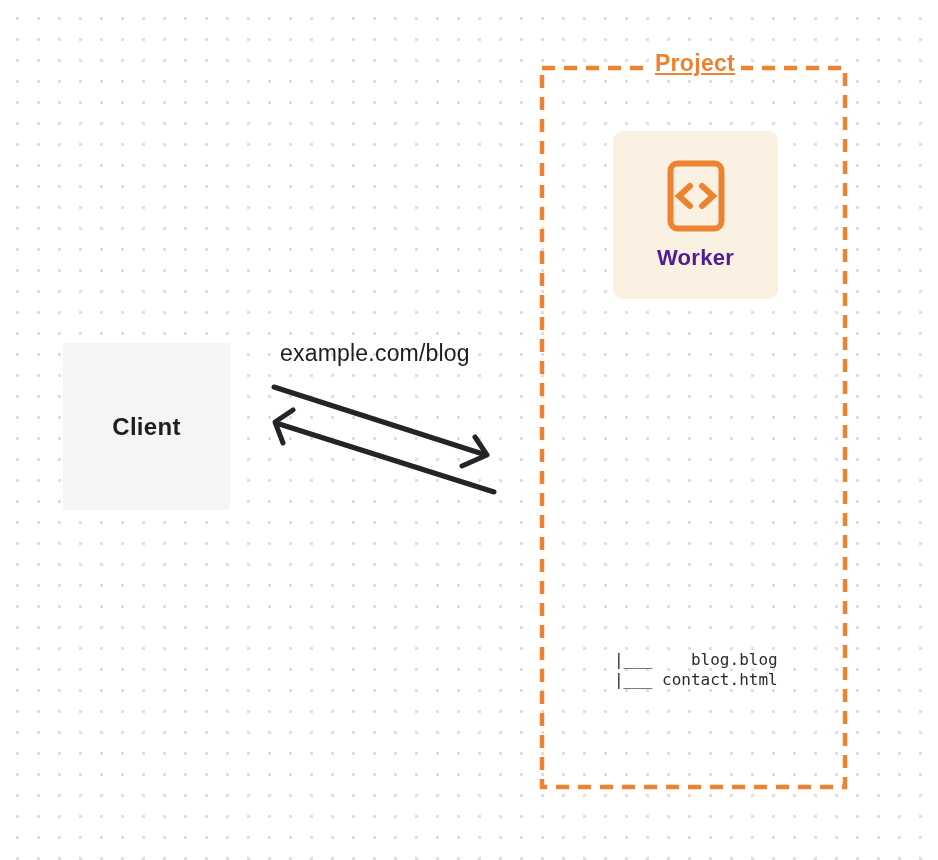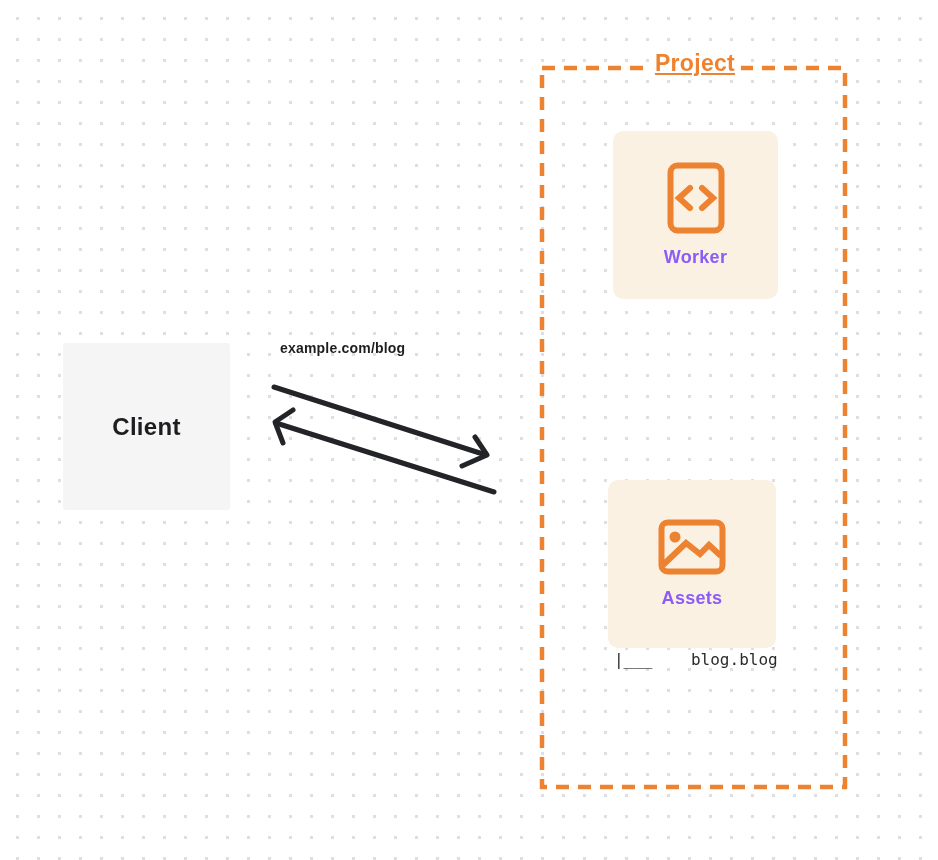--- a/index.html
+++ b/index.html
@@ -33,22 +33,22 @@
   }
   .client-label {
     font-size: 24px;
     font-weight: 700;
     color: #1d1e20;
     letter-spacing: 0.3px;
   }
   .request-label {
     position: absolute;
     left: 280px; top: 340px;
-    font-size: 14px;
-    font-weight: 700;
+    font-size: 23px;
+    font-weight: 400;
     color: #1d1e20;
     letter-spacing: 0.2px;
   }
   .project-label {
     position: absolute;
     left: 695px; top: 50px;
     transform: translateX(-50%);
     background: #ffffff;
     padding: 0 6px;
     font-size: 23px;
@@ -64,23 +64,23 @@
     display: flex;
     flex-direction: column;
     align-items: center;
     justify-content: center;
   }
   .card.worker { left: 613px; top: 131px; width: 165px; height: 168px; }
   .card.assets { left: 608px; top: 480px; width: 168px; height: 168px; }
   .card-icon { display: block; }
   .card-label {
     margin-top: 13px;
-    font-size: 18px;
+    font-size: 22px;
     font-weight: 700;
-    color: #8b5cf6;
+    color: #4c1d95;
     letter-spacing: 0.3px;
   }
   .file-tree {
     position: absolute;
     left: 585px; top: 650px;
     font-family: "DejaVu Sans Mono", monospace;
     font-size: 16px;
     line-height: 20px;
     color: #2b2b2e;
   }
@@ -116,26 +116,19 @@
 
   <div class="card worker">
     <svg class="card-icon" width="58" height="72" viewBox="0 0 58 72">
       <rect x="3.5" y="3.5" width="51" height="65" rx="7" fill="none" stroke="#ed8230" stroke-width="6"></rect>
       <polyline points="23,26 12,36 23,46" fill="none" stroke="#ed8230" stroke-width="6" stroke-linecap="round" stroke-linejoin="miter"></polyline>
       <polyline points="35,26 46,36 35,46" fill="none" stroke="#ed8230" stroke-width="6" stroke-linecap="round" stroke-linejoin="miter"></polyline>
     </svg>
     <span class="card-label">Worker</span>
   </div>
 
-  <div class="card assets">
-    <svg class="card-icon" width="68" height="56" viewBox="0 0 68 56">
-      <rect x="3.5" y="3.5" width="61" height="49" rx="6" fill="none" stroke="#ed8230" stroke-width="6"></rect>
-      <circle cx="17" cy="18" r="5.5" fill="#ed8230"></circle>
-      <path d="M5,46 L28,24 L42,35 L51,26 L63,37" fill="none" stroke="#ed8230" stroke-width="6" stroke-linejoin="miter"></path>
-    </svg>
-    <span class="card-label">Assets</span>
-  </div>
 
   <div class="file-tree">
     <div class="tree-line">   |___    blog.blog</div>
+    <div class="tree-line">   |___ contact.html</div>
   </div>
 
 </div>
 
 </body></html>

